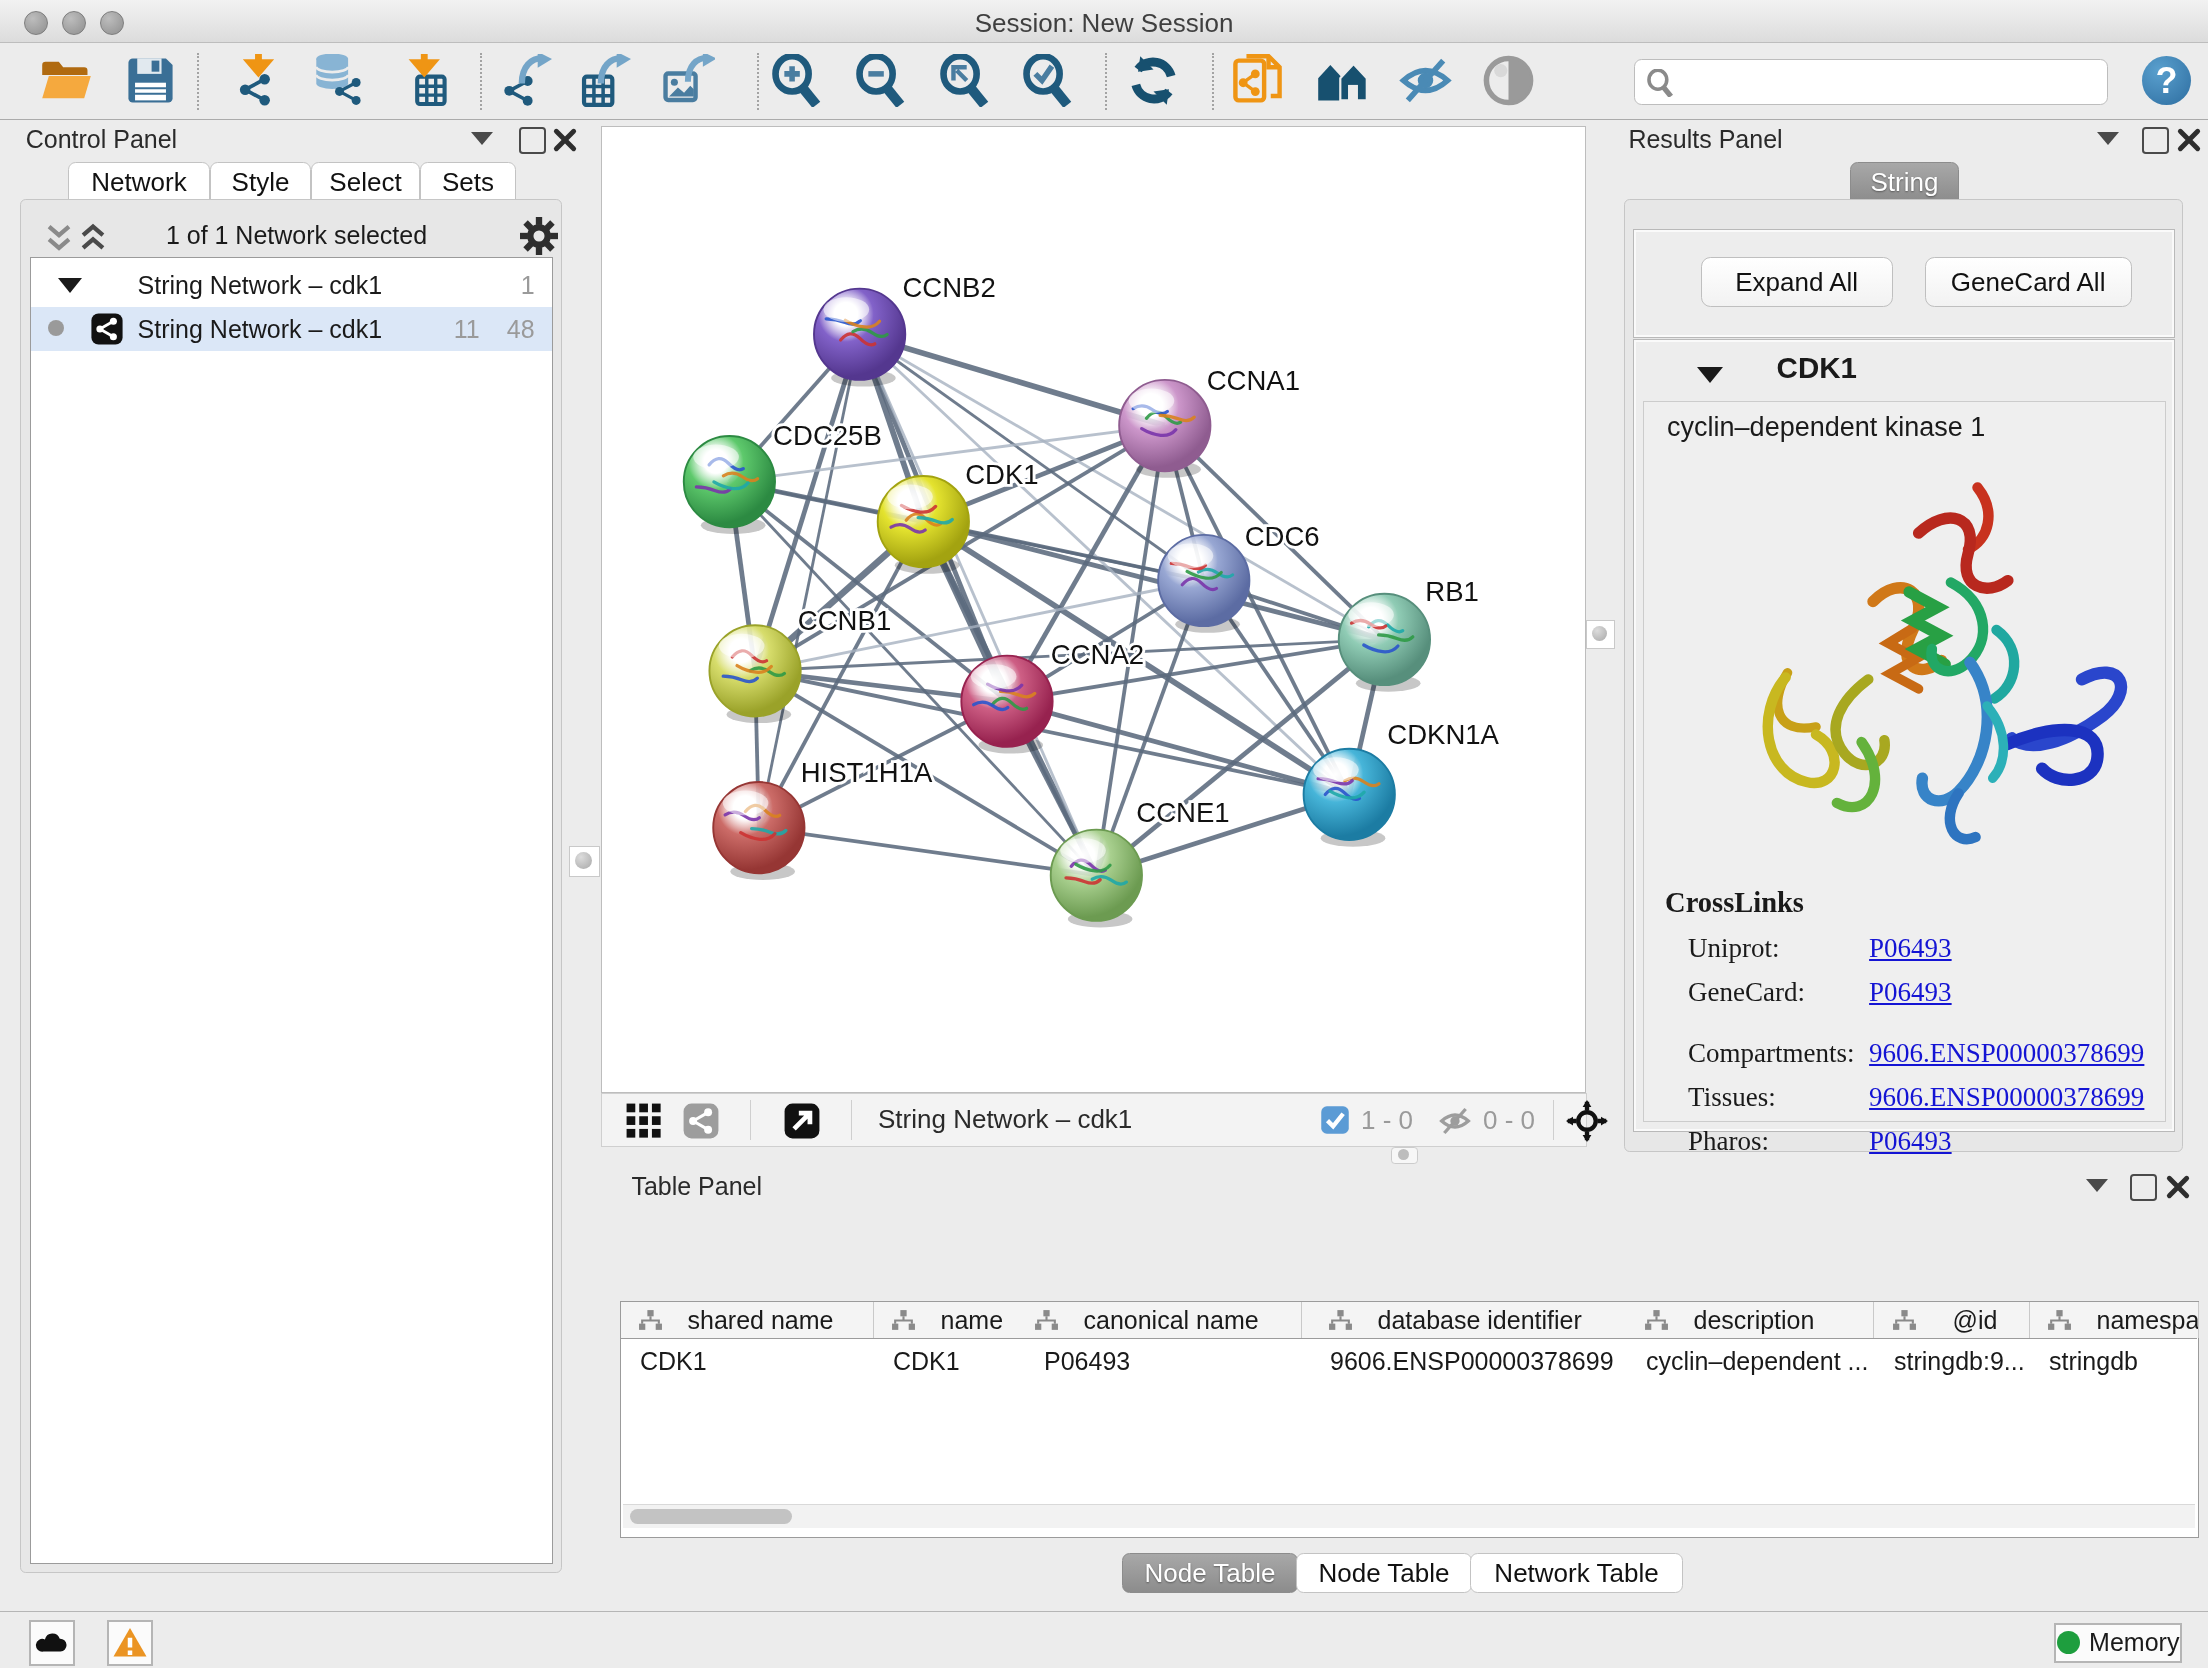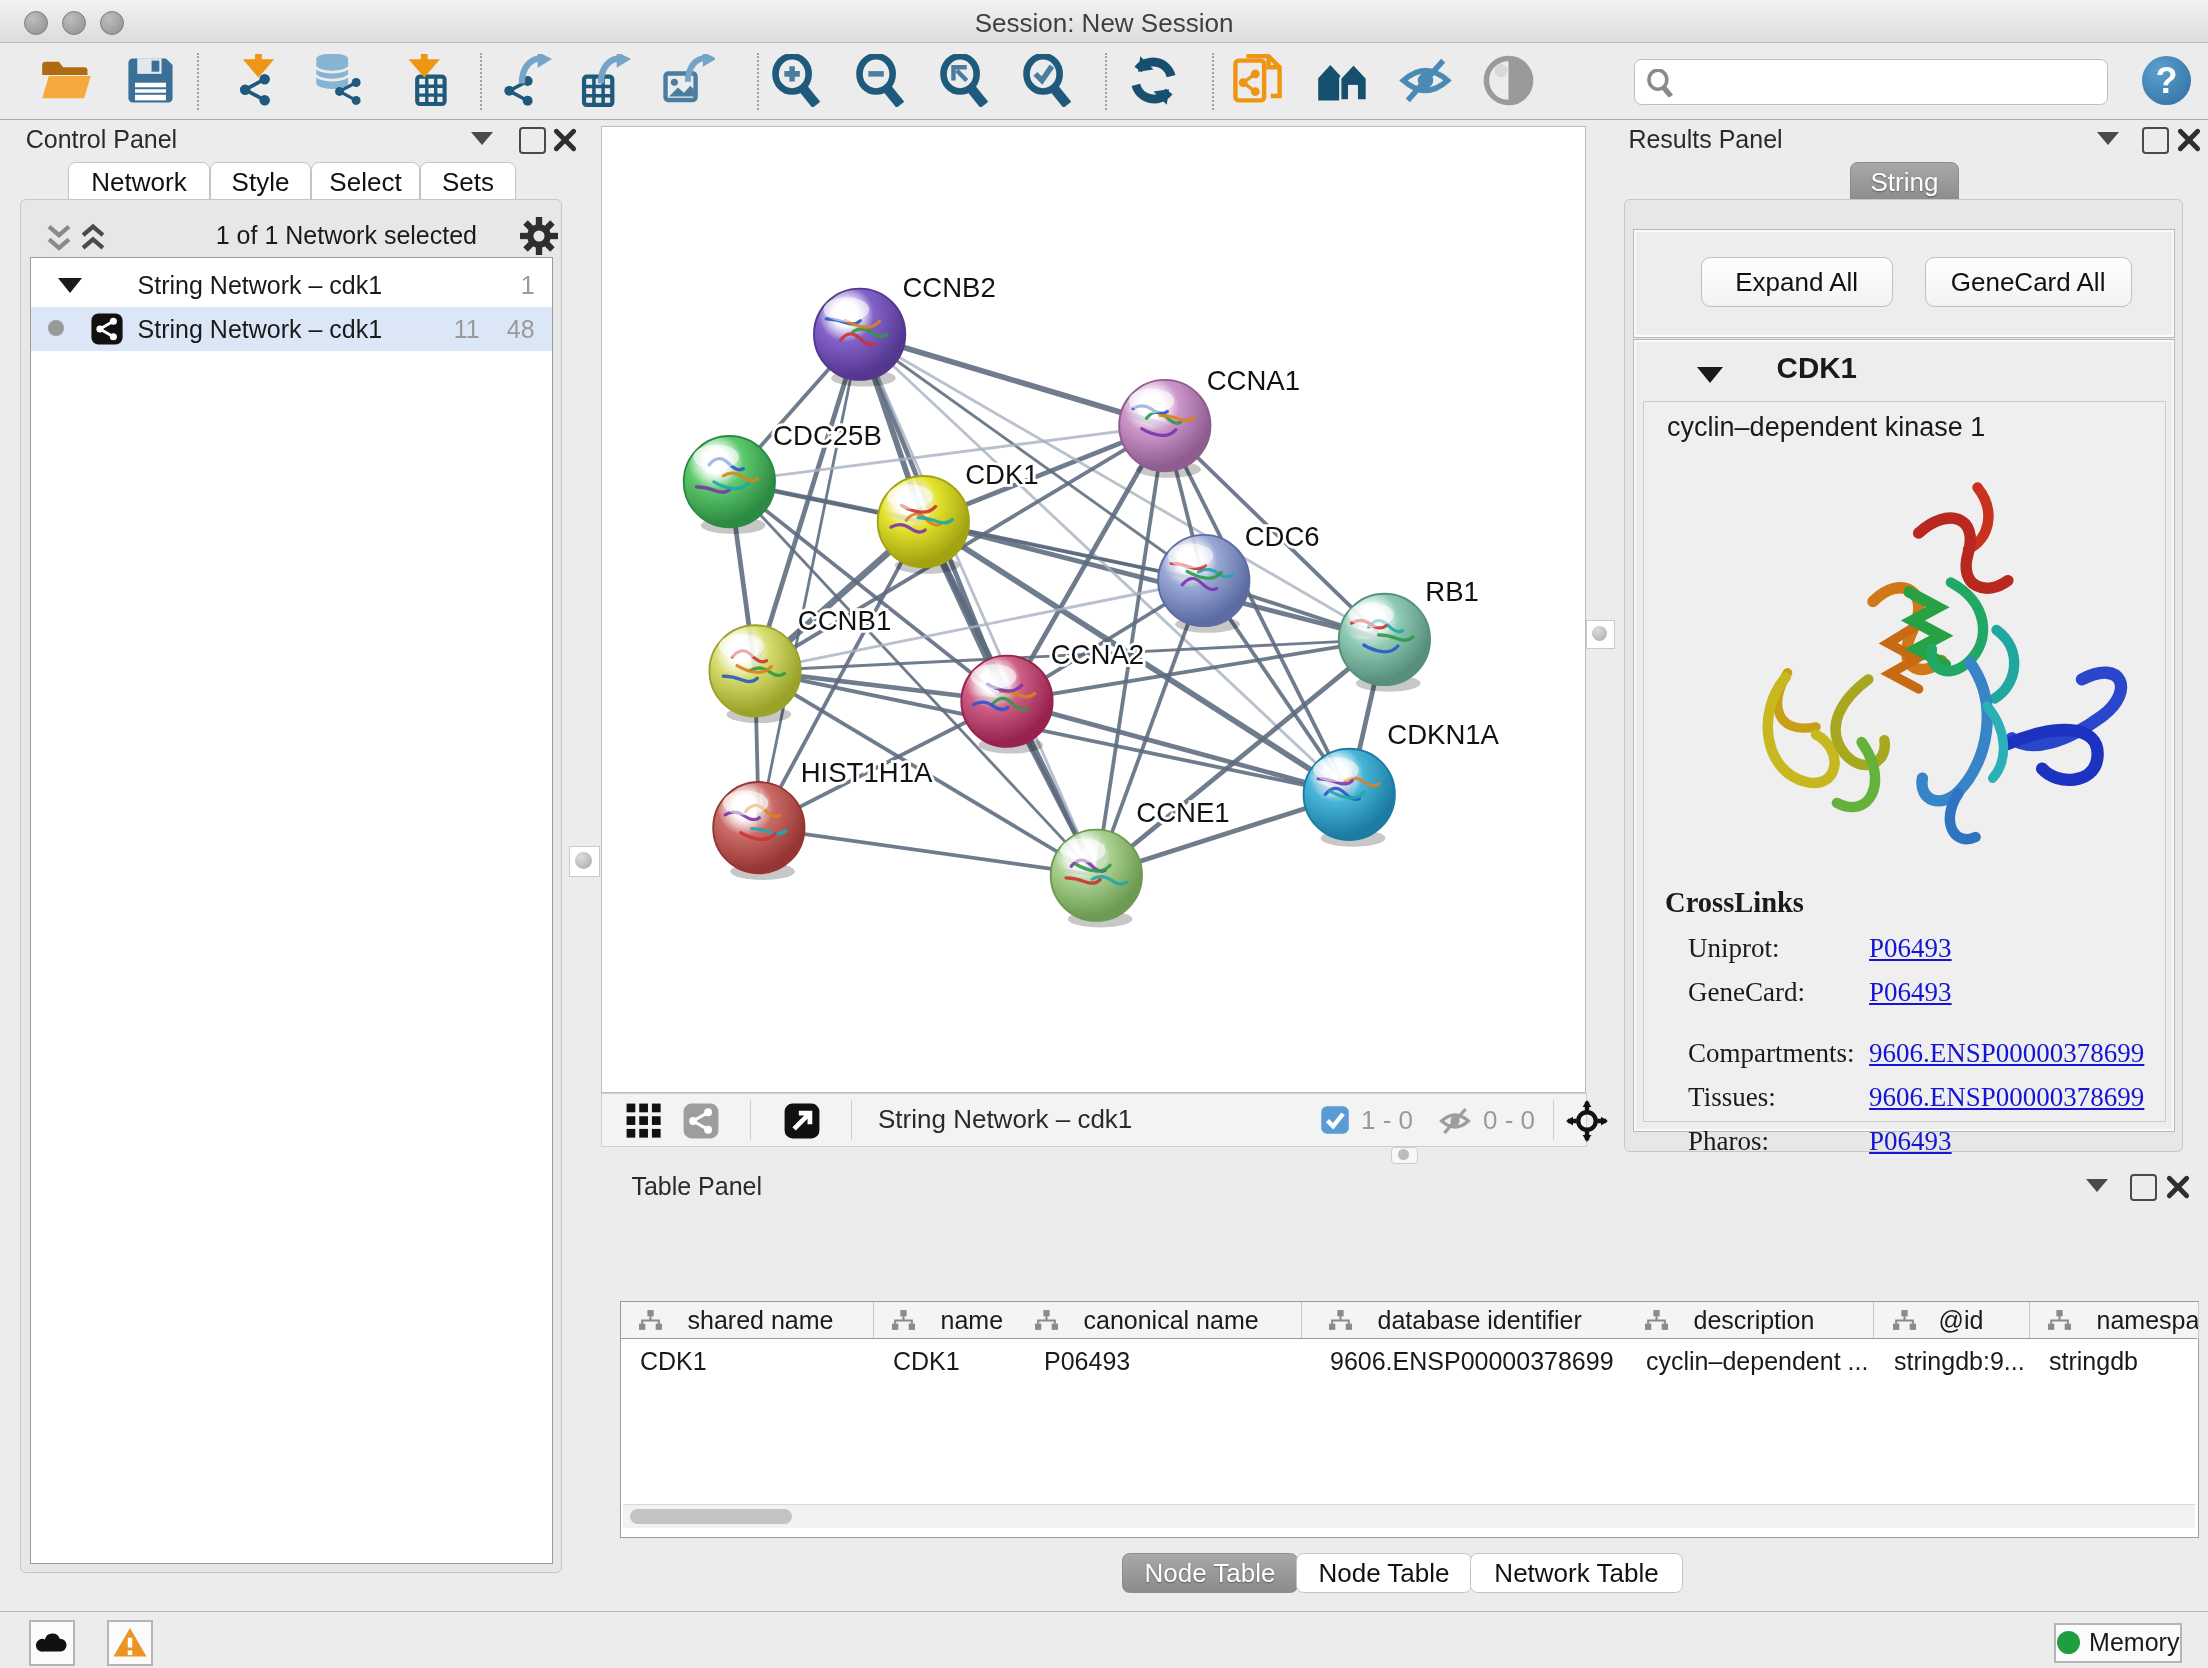--- a/index.html
+++ b/index.html
@@ -329,21 +329,21 @@
   <div class="tab" style="left:311px;top:162px;width:107px">Select</div>
   <div class="tab" style="left:420px;top:162px;width:94px">Sets</div>
 
   <div class="abs inner-box" style="left:20px;top:199px;width:540px;height:1372px">
     <svg class="abs" style="left:21px;top:21px;color:#8a8a8a" width="34" height="34" viewBox="0 0 48 48">
         <use href="#sym-chev2dn"></use>
       </svg>
     <svg class="abs" style="left:55px;top:21px;color:#4a4a4a" width="34" height="34" viewBox="0 0 48 48">
         <use href="#sym-chev2up"></use>
       </svg>
-    <div class="abs" style="left:95px;top:21px;width:361px;text-align:right;font-size:25px">1 of 1 Network selected</div>
+    <div class="abs" style="left:95px;top:21px;width:361px;text-align:center;font-size:25px">1 of 1 Network selected</div>
     <svg class="abs" style="left:499px;top:17px;color:#2e2e2e" width="38" height="38" viewBox="0 0 48 48">
         <use href="#sym-gear"></use>
       </svg>
 
     <div class="abs white-box" style="left:8.6px;top:57px;width:521px;height:1305px">
       <div class="treerow" style="top:4.8px">
         <span class="abs" style="left:27px;top:15px;width:0;height:0;border-left:12.4px solid transparent;border-right:12.4px solid transparent;border-top:15px solid #1a1a1a"></span>
         <span class="abs" style="left:107px">String Network – cdk1</span>
         <span class="abs graytxt" style="right:17px">1</span>
       </div>
@@ -718,21 +718,21 @@
             <use href="#sym-tree"></use>
           </svg><span style="margin-left:15px">canonical name</span></div>
         <div class="th" style="left: 690px; width: 316px;"><svg width="25" height="25" viewBox="0 0 48 48" style="color:#8a8a8a;vertical-align:-3.8px;margin:0 9.5px 0 17px">
             <use href="#sym-tree"></use>
           </svg><span style="margin-left:15px">database identifier</span></div>
         <div class="th" style="left: 1006px; width: 246px;"><svg width="25" height="25" viewBox="0 0 48 48" style="color:#8a8a8a;vertical-align:-3.8px;margin:0 9.5px 0 17px">
             <use href="#sym-tree"></use>
           </svg><span style="margin-left:15px">description</span></div>
         <div class="th" style="left: 1254px; width: 154px;"><svg width="25" height="25" viewBox="0 0 48 48" style="color:#8a8a8a;vertical-align:-3.8px;margin:0 9.5px 0 17px">
             <use href="#sym-tree"></use>
-          </svg><span style="margin-left:12px">@id</span></div>
+          </svg><span style="margin-left:26px">@id</span></div>
         <div class="th" style="left: 1409px; width: 168px;"><svg width="25" height="25" viewBox="0 0 48 48" style="color:#8a8a8a;vertical-align:-3.8px;margin:0 9.5px 0 17px">
             <use href="#sym-tree"></use>
           </svg><span style="margin-left:15px">namespac</span></div>
       </div>
     <div id="tblrow" class="abs" style="left:0;top:37px;width:1576px;height:44px;background:#fff">
         <div class="td" style="left: 0px; width: 252px; padding-left: 19px;">CDK1</div>
         <div class="td" style="left: 253px; width: 150px; padding-left: 19px;">CDK1</div>
         <div class="td" style="left: 404px; width: 284px; padding-left: 19px;">P06493</div>
         <div class="td" style="left: 690px; width: 316px; padding-left: 19px;">9606.ENSP00000378699</div>
         <div class="td" style="left: 1006px; width: 246px; padding-left: 19px;">cyclin–dependent ...</div>

